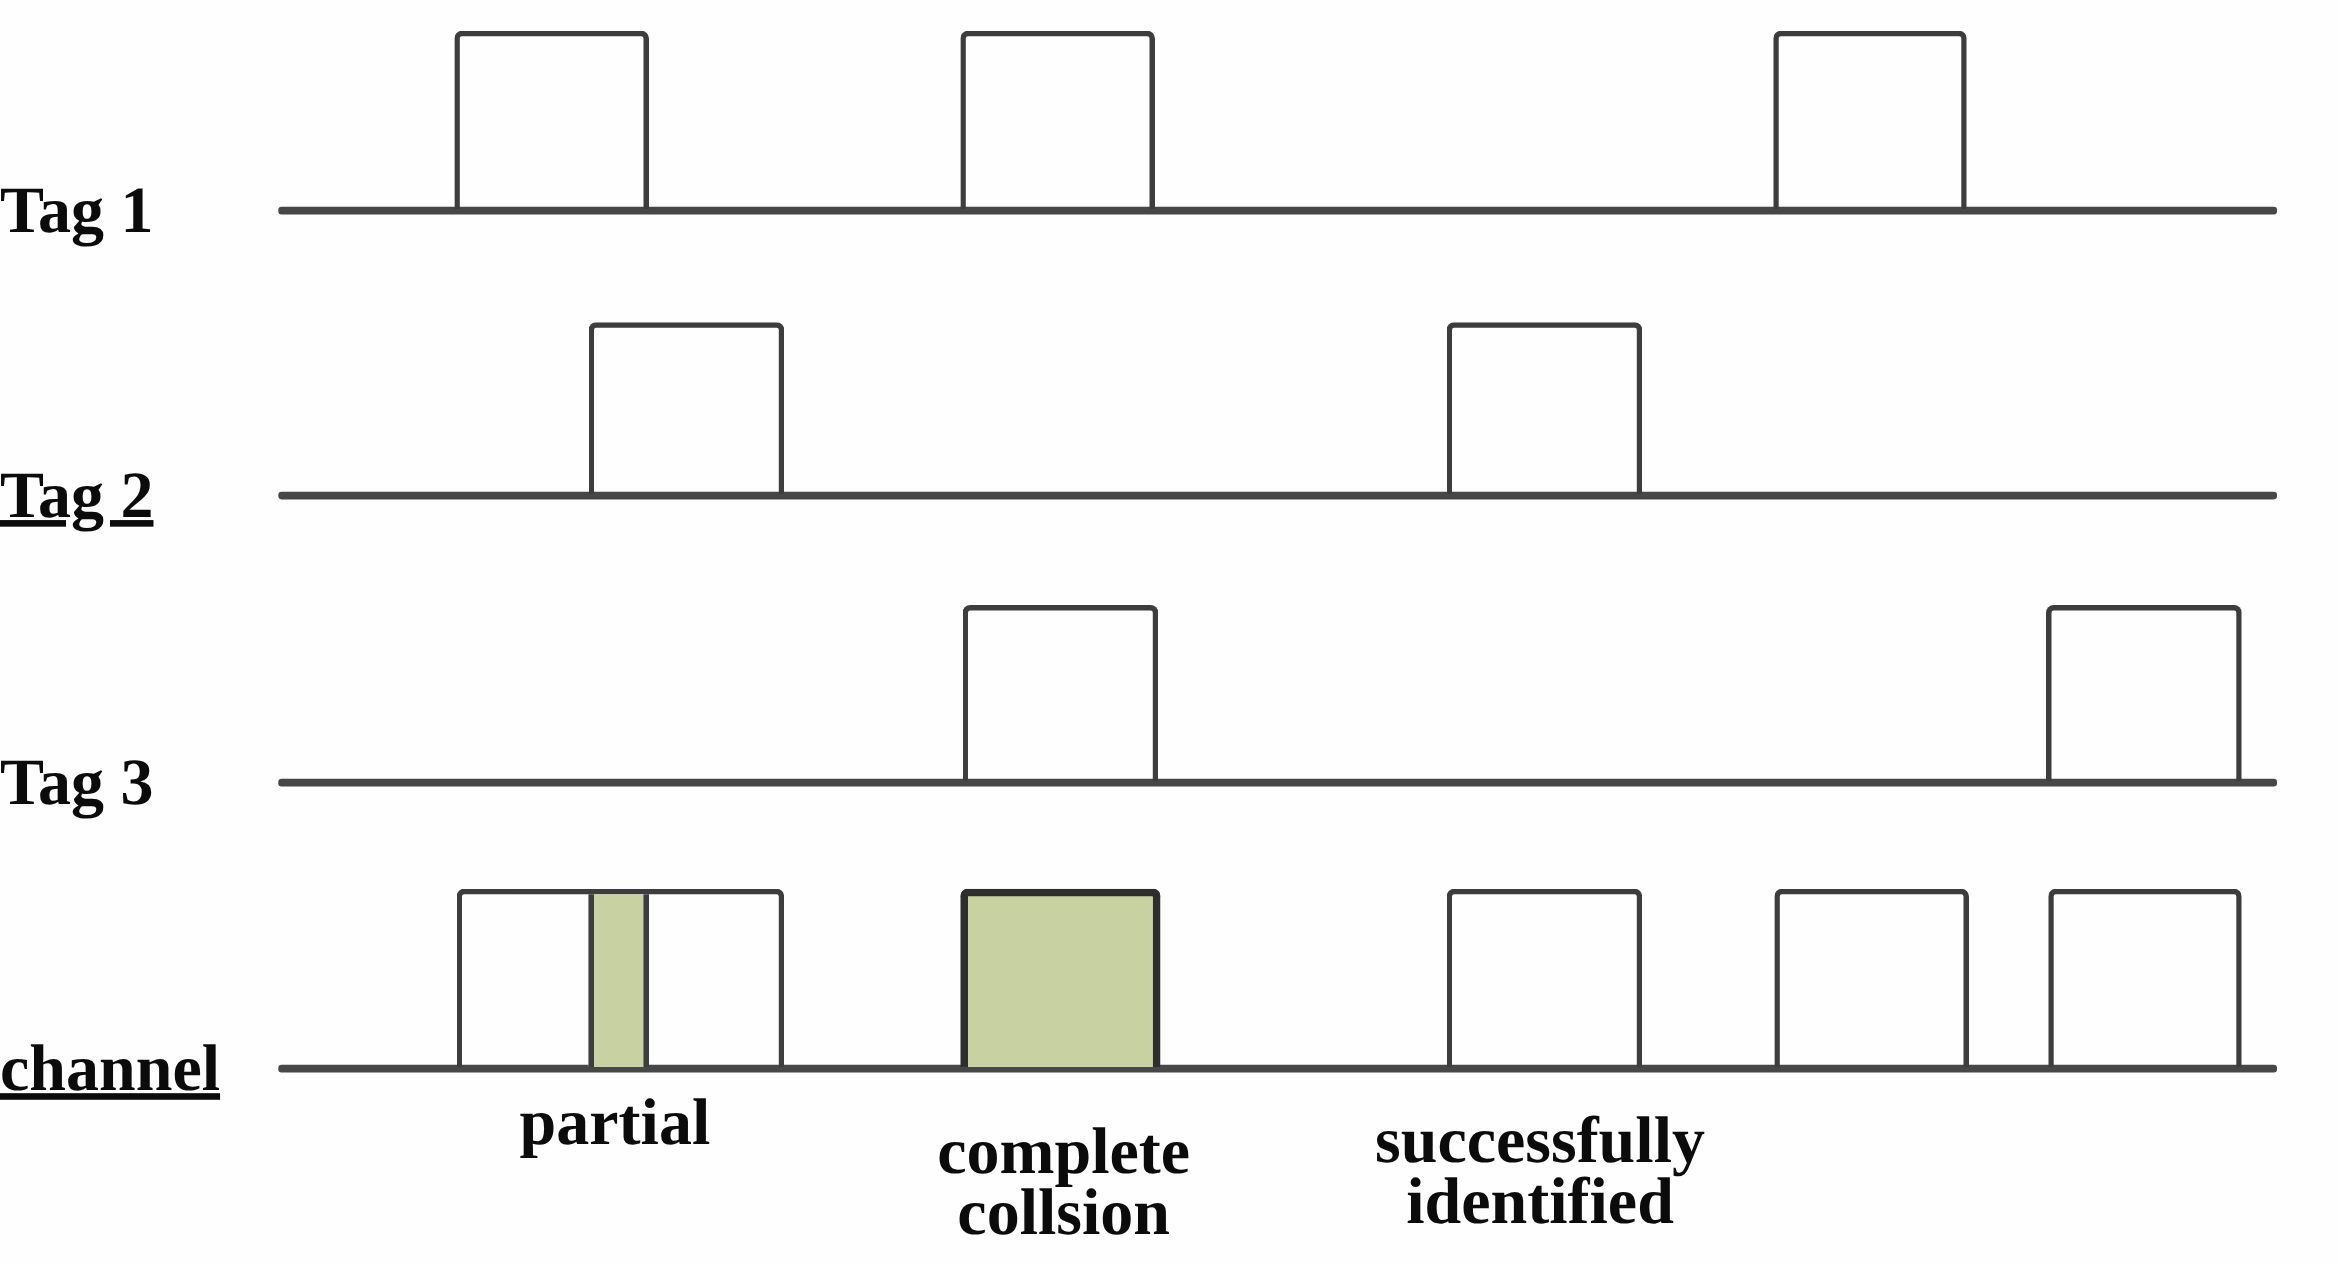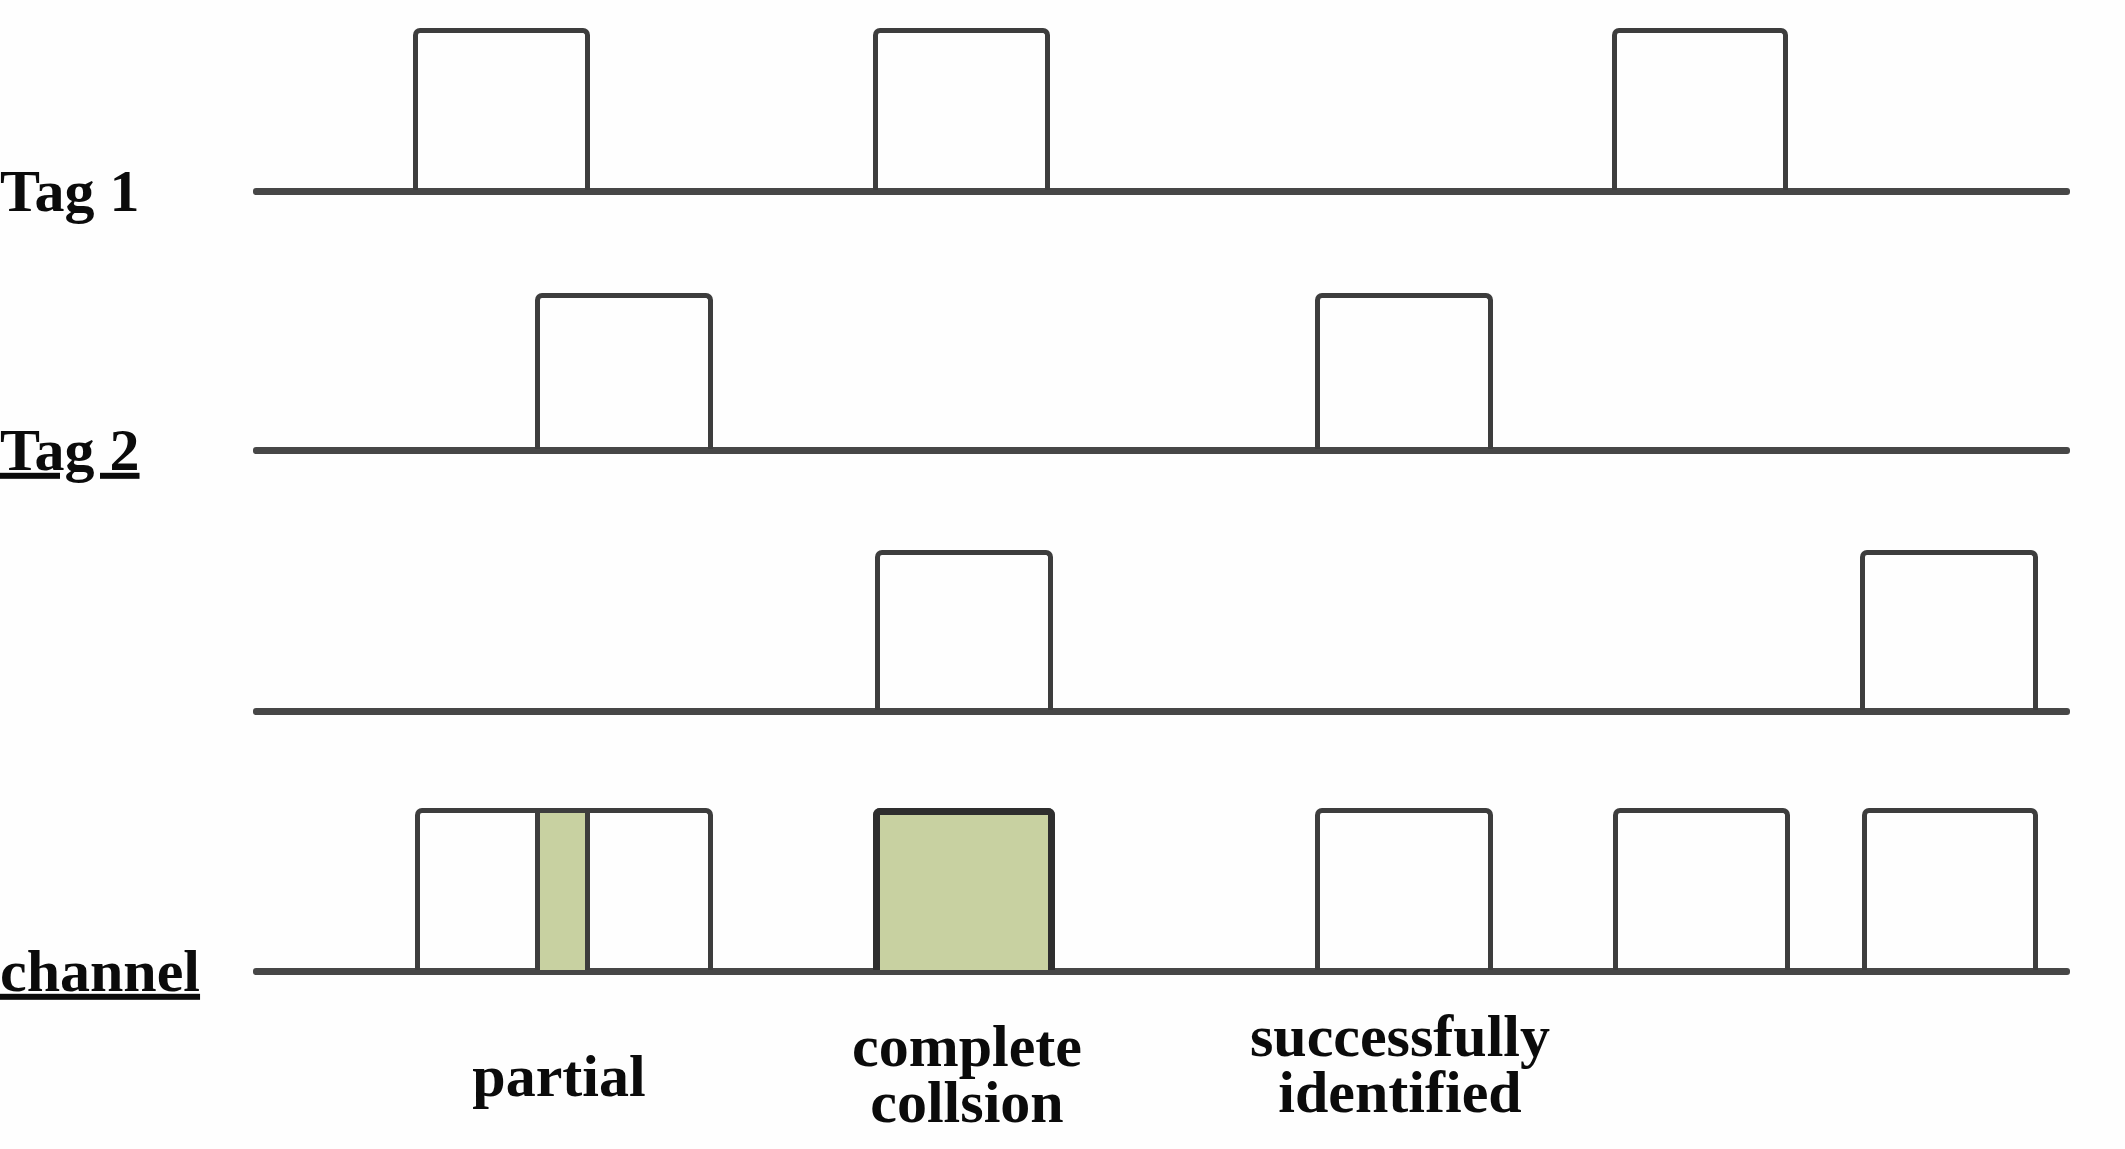--- a/index.html
+++ b/index.html
@@ -52,24 +52,25 @@
 </style>
 </head>
 <body>
 
 <div id="diagram" style="width: 2125px; height: 1149px; background: rgb(254, 254, 254); color: rgb(11, 11, 11);">
 
   <div class="row-label" style="top: 191.5px; width: 226px;">Tag 1</div>
 
   <div class="row-label" style="top: 450.5px; width: 226px; text-decoration: underline;">Tag 2</div>
 
+  <div class="row-label" style="top: 711.5px; width: 226px;">Tag 3</div>
 
   <div class="row-label" style="top: 971.5px; width: 226px; text-decoration: underline;">channel</div>
 
-  <div class="annotation" style="left: 559px; top: 1048px;">
+  <div class="annotation" style="left: 559px; top: 992px;">
     <div>partial</div>
   </div>
 
   <div class="annotation" style="left: 967px; top: 1018px;">
     <div>complete</div>
     <div>collsion</div>
   </div>
 
   <div class="annotation" style="left: 1400px; top: 1008px;">
     <div>successfully</div>

